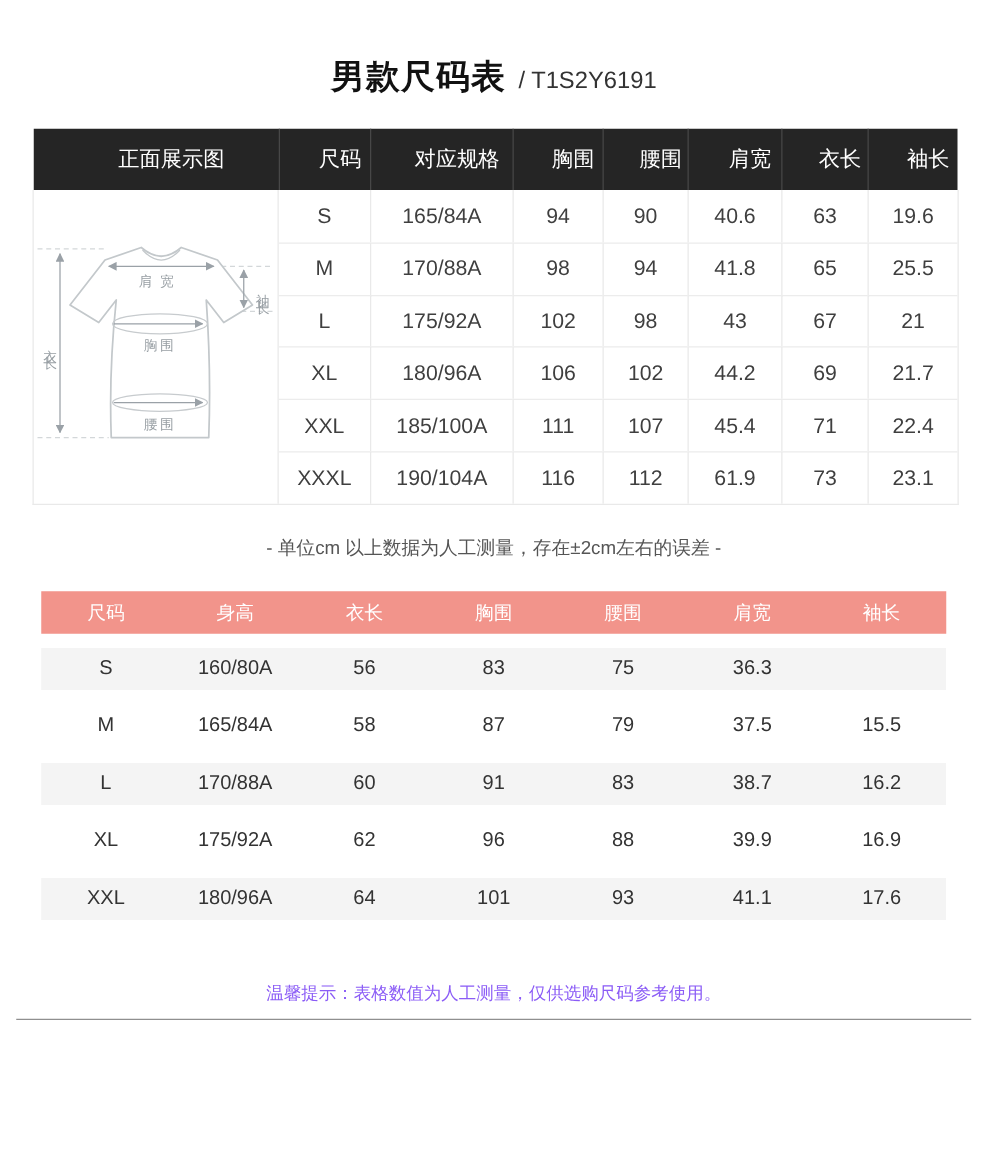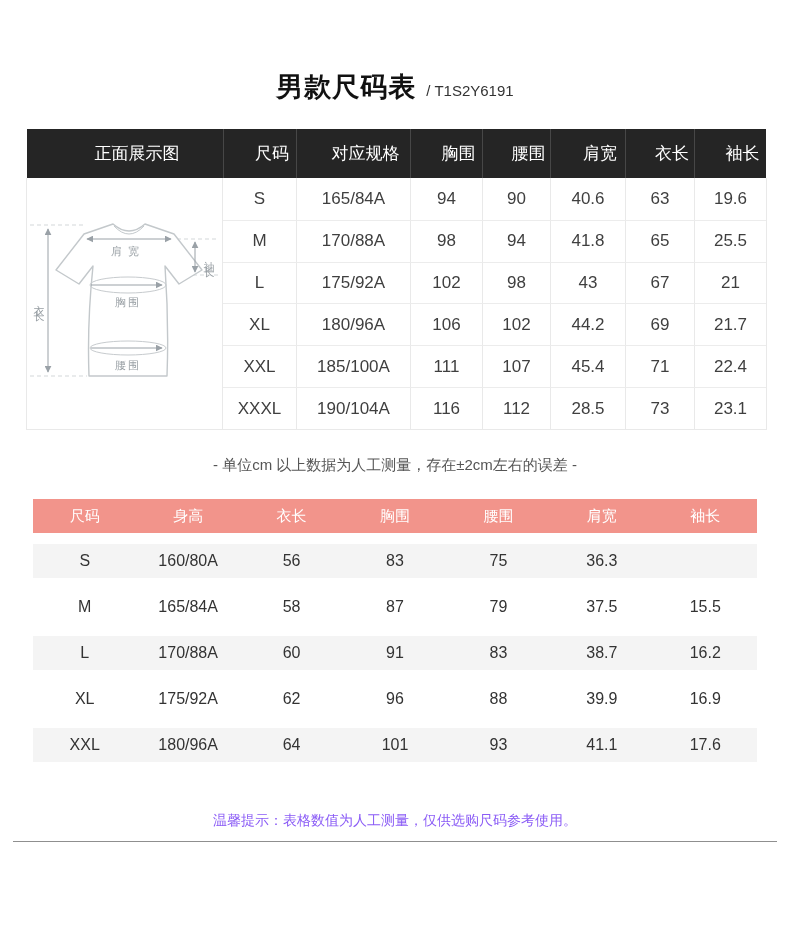--- a/index.html
+++ b/index.html
@@ -2,22 +2,22 @@
 <html><head>
 <meta charset="utf-8">
 <style>
   html,body{margin:0;padding:0;background:#fff;}
   body{font-family:"Liberation Sans","DejaVu Sans",sans-serif;}
   .page{position:relative;width:790px;height:933px;background:#fff;overflow:hidden;}
 
   
   .sec-title{display:flex;justify-content:center;align-items:baseline;line-height:32px;height:32px;}
   .t-main{font-size:27px;font-weight:700;color:#111;letter-spacing:1px;}
-  .t-code{font-size:15px;font-weight:400;color:#333;margin-left:10px;}
-  .title1{padding-top:71px;}
+  .t-code{font-size:19px;font-weight:400;color:#333;margin-left:10px;}
+  .title1{padding-top:45px;}
   .title2{margin-top:45px;height:30px;line-height:30px;}
 
   
   .men-table{width:741px;margin:26px 0 0 26px;}
   .mhead{margin-left:1px;width:739px;height:49px;display:grid;
          grid-template-columns:196px 73px 114px 72px 68px 75px 69px 72px;
          background:#252525;}
   .mh{display:flex;align-items:center;justify-content:center;color:#fff;font-size:17px;padding-left:24px;}
   .mh + .mh{border-left:1px solid #474747;}
   .mbody{width:741px;height:252px;border:1px solid #E9E9E9;border-top:none;
@@ -145,21 +145,21 @@
         <div class="mc">111</div>
         <div class="mc">107</div>
         <div class="mc">45.4</div>
         <div class="mc">71</div>
         <div class="mc">22.4</div>
 
         <div class="mc">XXXL</div>
         <div class="mc">190/104A</div>
         <div class="mc">116</div>
         <div class="mc">112</div>
-        <div class="mc">28.5</div>
+        <div class="mc">61.9</div>
         <div class="mc">73</div>
         <div class="mc">23.1</div>
       </div>
     </div>
   </div>
 
   <div class="note1">- 单位cm 以上数据为人工测量，存在±2cm左右的误差 -</div>
 
 
   <div class="women-table">

